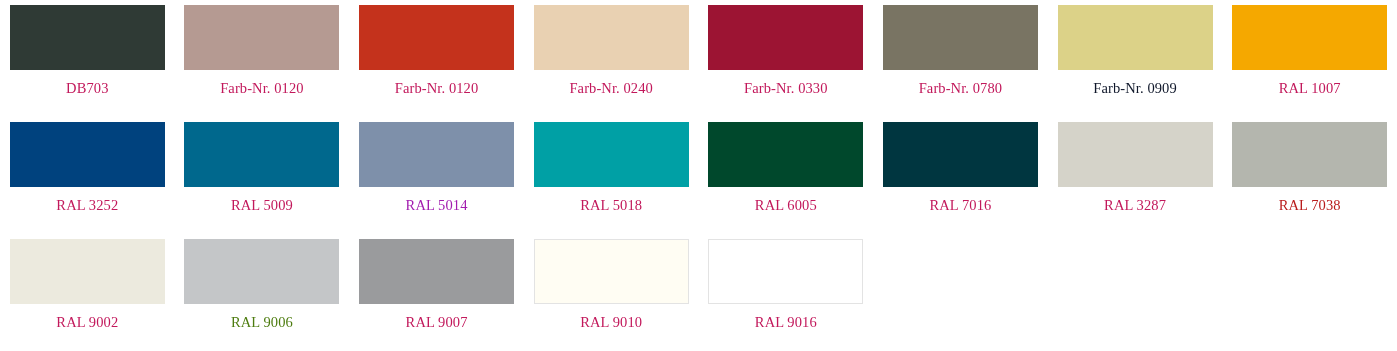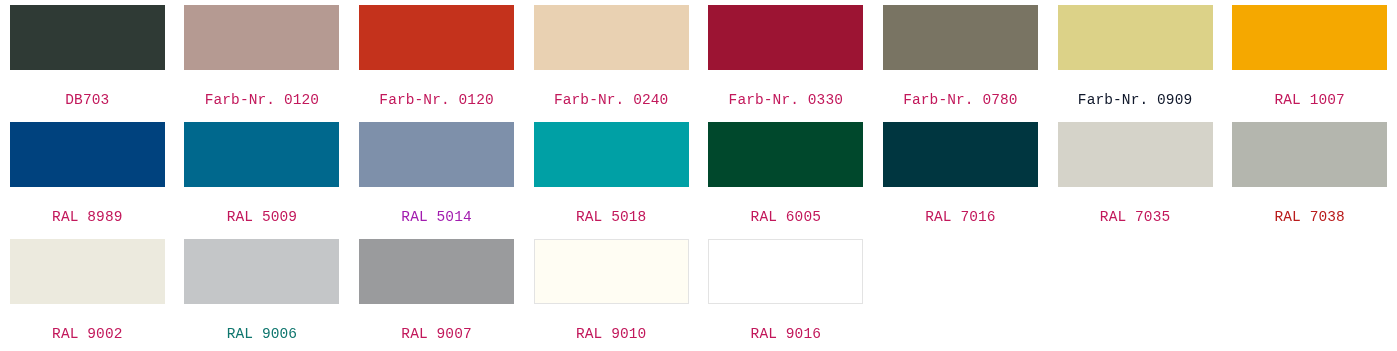--- a/index.html
+++ b/index.html
@@ -34,28 +34,28 @@
   .swatch-chip {
     width: 155px;
     height: 65px;
     box-sizing: border-box;
     display: block;
   }
   .swatch-chip.bordered {
     border: 1px solid #e3e3e3;
   }
   .swatch-label {
-    margin-top: 22px;
+    margin-top: 10px;
     font-size: 14.5px;
     line-height: 17px;
     letter-spacing: 0.1px;
     color: #c2185b;
     white-space: nowrap;
     text-align: center;
-    font-family: Liberation Mono, monospace;
+    font-family: Liberation Serif, serif;
   }
 </style>
 </head>
 <body style="background: rgb(255, 255, 255);">
 
 <div id="color-palette">
     <div class="swatch-cell">
       <div class="swatch-chip" style="background-color: rgb(47, 58, 53);"></div>
       <div class="swatch-label" style="color: rgb(194, 24, 91);">DB703</div>
     </div>
@@ -82,21 +82,21 @@
     <div class="swatch-cell">
       <div class="swatch-chip" style="background-color: rgb(220, 210, 136);"></div>
       <div class="swatch-label" style="color: #0f172a;">Farb-Nr. 0909</div>
     </div>
     <div class="swatch-cell">
       <div class="swatch-chip" style="background-color: rgb(245, 168, 0);"></div>
       <div class="swatch-label" style="color: rgb(194, 24, 91);">RAL 1007</div>
     </div>
     <div class="swatch-cell">
       <div class="swatch-chip" style="background-color: rgb(0, 66, 126);"></div>
-      <div class="swatch-label" style="color: rgb(194, 24, 91);">RAL 8989</div>
+      <div class="swatch-label" style="color: rgb(194, 24, 91);">RAL 3252</div>
     </div>
     <div class="swatch-cell">
       <div class="swatch-chip" style="background-color: rgb(0, 104, 141);"></div>
       <div class="swatch-label" style="color: rgb(194, 24, 91);">RAL 5009</div>
     </div>
     <div class="swatch-cell">
       <div class="swatch-chip" style="background-color: rgb(126, 144, 170);"></div>
       <div class="swatch-label" style="color: #a21caf;">RAL 5014</div>
     </div>
     <div class="swatch-cell">
@@ -106,33 +106,33 @@
     <div class="swatch-cell">
       <div class="swatch-chip" style="background-color: rgb(0, 72, 44);"></div>
       <div class="swatch-label" style="color: rgb(194, 24, 91);">RAL 6005</div>
     </div>
     <div class="swatch-cell">
       <div class="swatch-chip" style="background-color: rgb(0, 54, 64);"></div>
       <div class="swatch-label" style="color: rgb(194, 24, 91);">RAL 7016</div>
     </div>
     <div class="swatch-cell">
       <div class="swatch-chip" style="background-color: rgb(213, 211, 201);"></div>
-      <div class="swatch-label" style="color: rgb(194, 24, 91);">RAL 7035</div>
+      <div class="swatch-label" style="color: rgb(194, 24, 91);">RAL 3287</div>
     </div>
     <div class="swatch-cell">
       <div class="swatch-chip" style="background-color: rgb(180, 182, 174);"></div>
       <div class="swatch-label" style="color: #b91c1c;">RAL 7038</div>
     </div>
     <div class="swatch-cell">
       <div class="swatch-chip" style="background-color: rgb(236, 234, 222);"></div>
       <div class="swatch-label" style="color: rgb(194, 24, 91);">RAL 9002</div>
     </div>
     <div class="swatch-cell">
       <div class="swatch-chip" style="background-color: rgb(196, 198, 200);"></div>
-      <div class="swatch-label" style="color: #0f766e;">RAL 9006</div>
+      <div class="swatch-label" style="color: #4d7c0f;">RAL 9006</div>
     </div>
     <div class="swatch-cell">
       <div class="swatch-chip" style="background-color: rgb(154, 155, 157);"></div>
       <div class="swatch-label" style="color: rgb(194, 24, 91);">RAL 9007</div>
     </div>
     <div class="swatch-cell">
       <div class="swatch-chip bordered" style="background-color: rgb(255, 253, 243);"></div>
       <div class="swatch-label" style="color: rgb(194, 24, 91);">RAL 9010</div>
     </div>
     <div class="swatch-cell">

